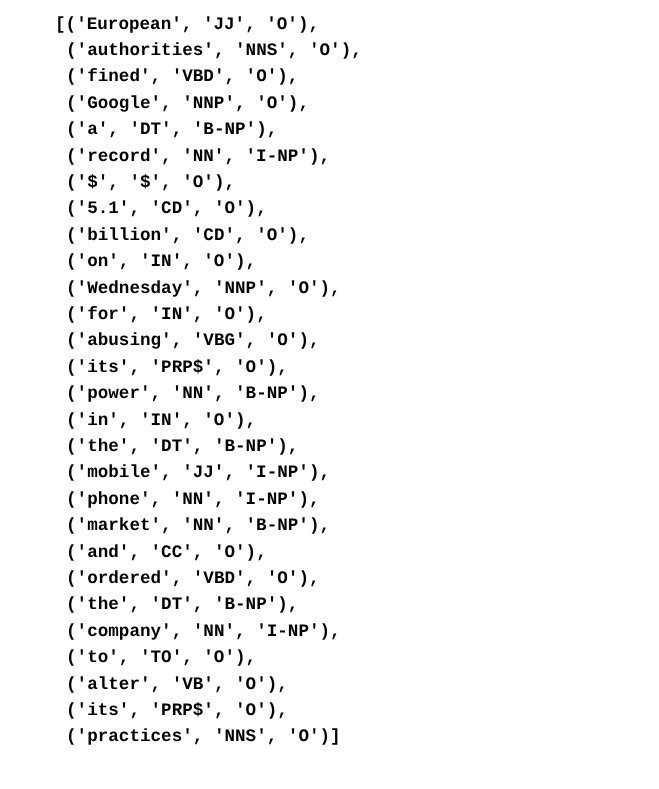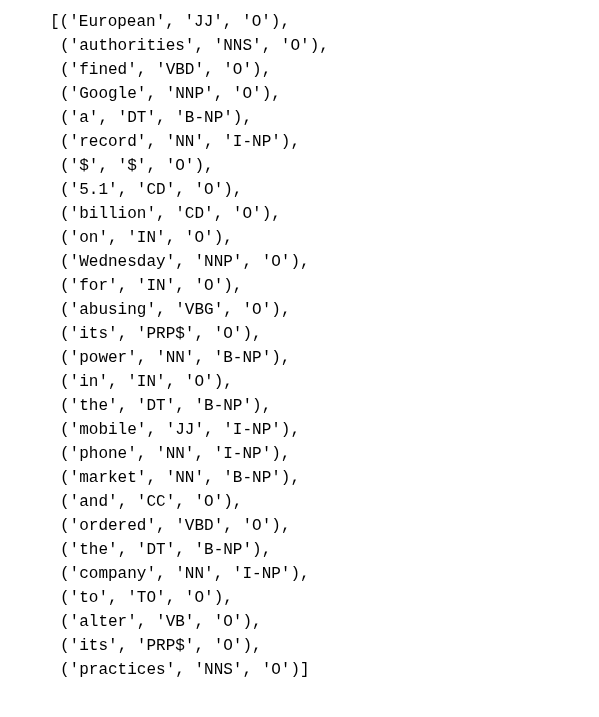--- a/index.html
+++ b/index.html
@@ -6,20 +6,21 @@
       margin: 0;
       padding: 10px 20px;
       background: #ffffff;
       font-family: "Menlo", "Consolas", "Courier New", monospace;
       font-size: 16px;
       line-height: 1.5;
       color: #000000;
     }
     .code-block {
       white-space: pre;
+      font-weight: bold;
     }
     .open-bracket {
       padding-left: 30px;
     }
     .row {
       padding-left: 40px;
     }
   </style>
 </head>
 <body>

